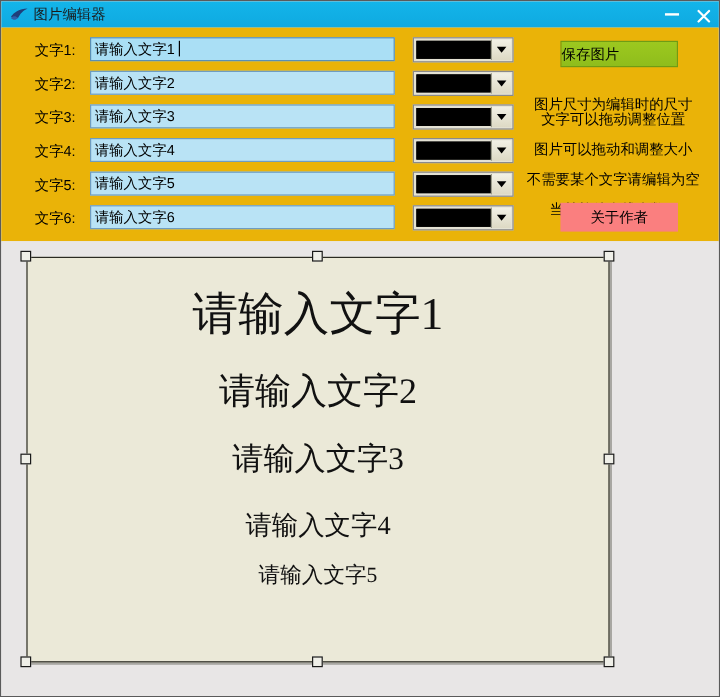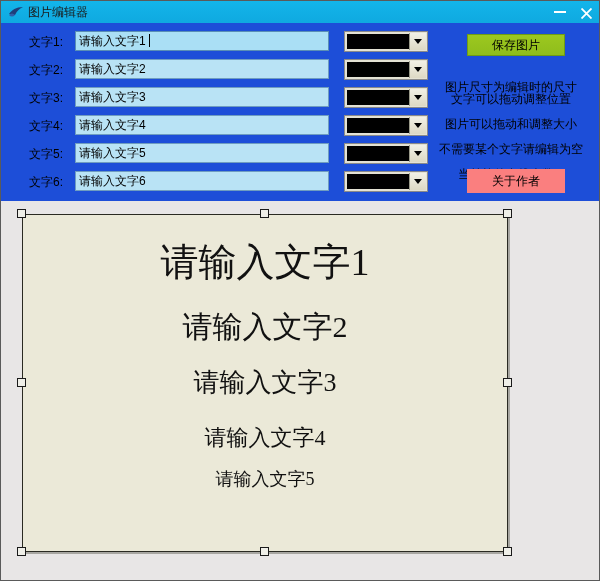--- a/index.html
+++ b/index.html
@@ -52,21 +52,21 @@
   .winbtn svg { display: block; margin: 7px auto 0 auto; }
   #btn-min { right: 28px; }
   #btn-close { right: 2px; }
 
   
   #form-panel {
     position: absolute;
     left: 0; top: 22px;
     width: 598px;
     height: 178px;
-    background: #1d4ed8;
+    background: #eab308;
   }
 
   .field-row {
     position: absolute;
     left: 0;
     height: 22px;
   }
   .field-label {
     position: absolute;
     left: 28px;
@@ -148,21 +148,20 @@
     top: 11px;
     width: 98px;
     height: 22px;
     background: linear-gradient(to bottom, #9cc81f 0%, #7fb318 100%);
     border: 1px solid #6f9c14;
     box-sizing: border-box;
     color: #000000;
     font-family: "Liberation Sans", sans-serif;
     font-size: 12px;
     line-height: 20px;
-    text-align: center;
     cursor: default;
   }
   .info-line {
     position: absolute;
     width: 180px;
     left: 420px;
     font-size: 12px;
     color: #000000;
     text-align: center;
     white-space: nowrap;

